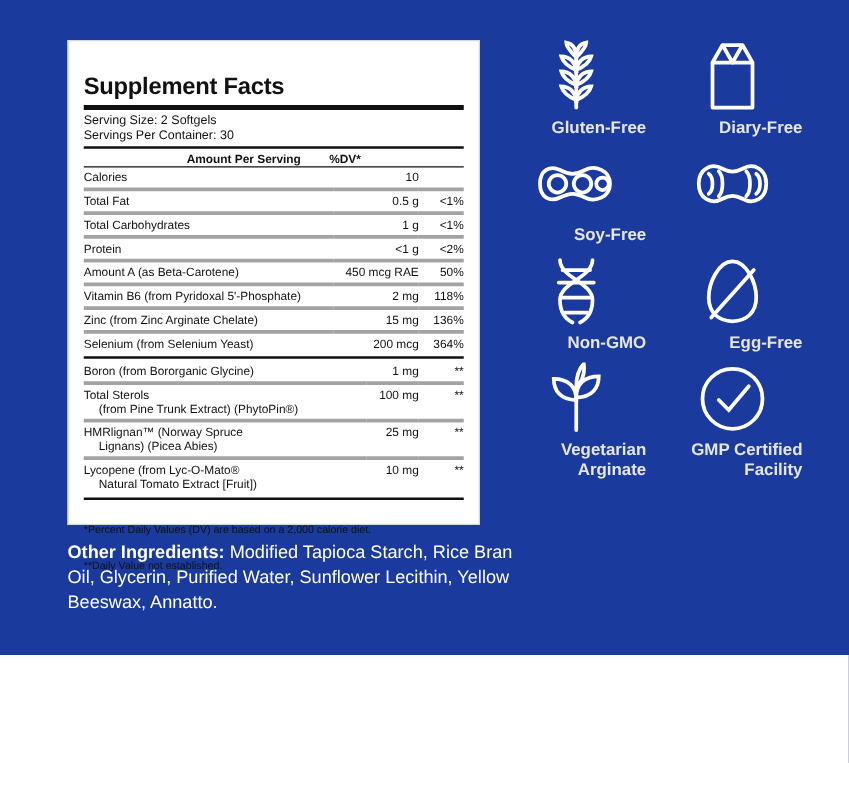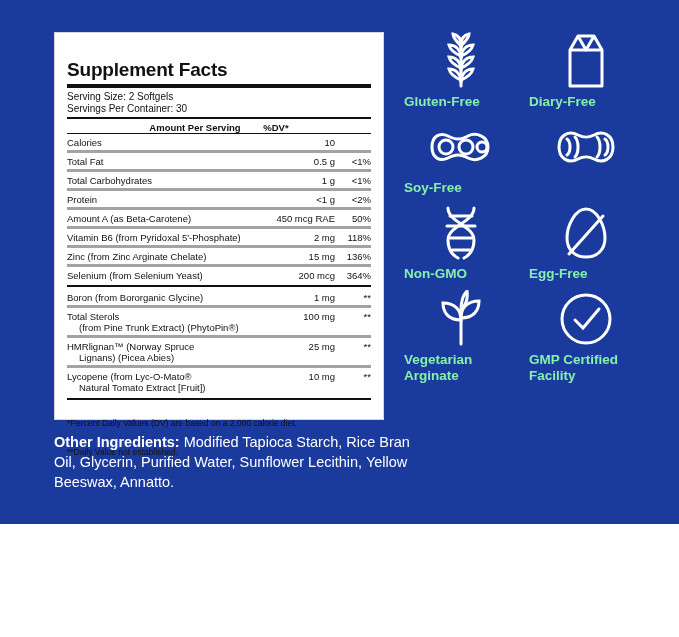--- a/index.html
+++ b/index.html
@@ -57,21 +57,21 @@
     color:#ffffff;font-size:14.5px;line-height:20px;
   }
   .other b{font-weight:bold;}
 
   
   .icons{
     position:absolute;left:404px;top:30px;width:260px;
   }
   .icon-row{display:flex;}
   .icon-cell{
-    width:113px;margin-right:12px;text-align:left;color:#86efac;
+    width:113px;margin-right:12px;text-align:right;color:#e5e5e5;
     margin-bottom:6px;
   }
   .icon-art{height:62px;display:flex;align-items:center;justify-content:center;}
   .icon-label{
     font-size:13.5px;font-weight:bold;line-height:16px;margin-top:2px;
   }
 
   
   .bottom{
     position:absolute;left:0;top:524px;width:679px;height:113px;

